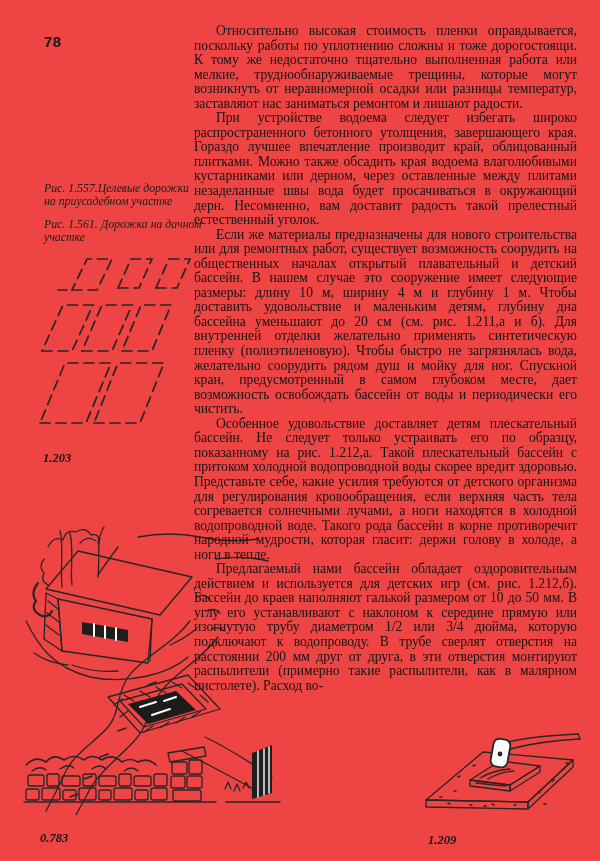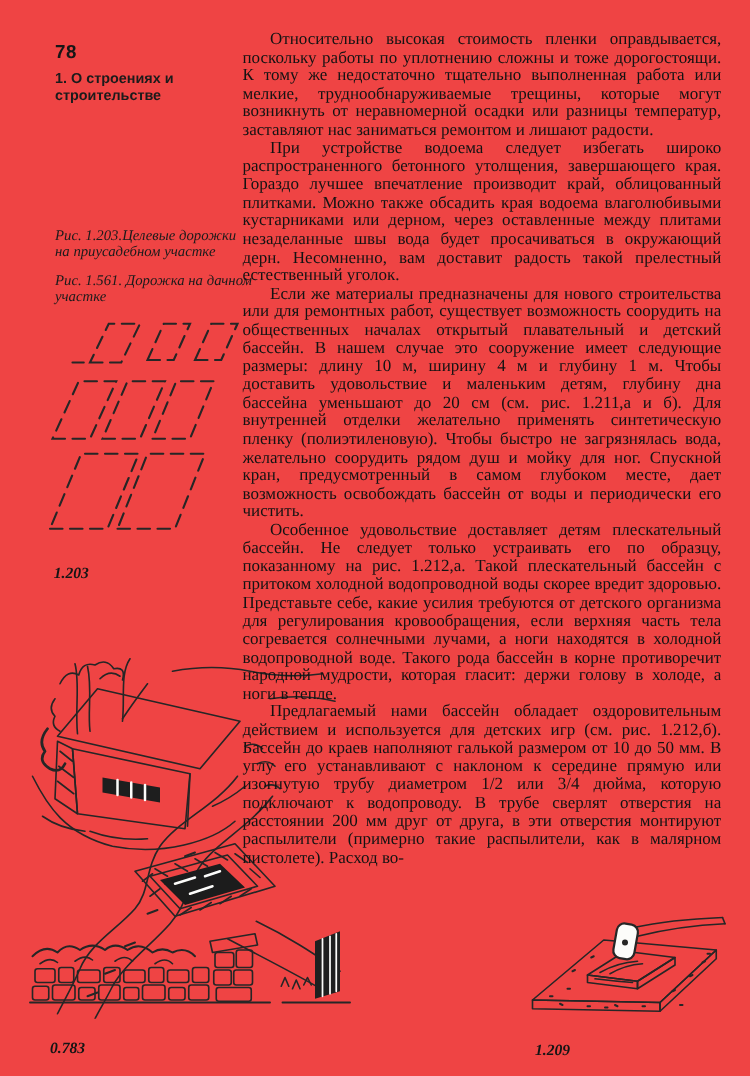--- a/index.html
+++ b/index.html
@@ -43,23 +43,22 @@
   .fig-1209{left:418px;top:733px;}
   svg{display:block;}
 </style>
 </head>
 <body>
 
 <div class="page">
 
   <div class="pagenum">78</div>
 
-  <div class="section-header">1. О строениях и строительстве</div>
 
-  <div class="caption caption-1203">Рис. 1.203.Целевые дорожки на приусадебном участке</div>
+  <div class="caption caption-1203">Рис. 1.557.Целевые дорожки на приусадебном участке</div>
   <div class="caption caption-1204">Рис. 1.561. Дорожка на дачном участке</div>
 
   <div class="fig fig-1203">
     <svg width="170" height="178" viewBox="0 0 170 178">
       <g fill="none" stroke="#262626" stroke-width="1.7" stroke-linecap="round" stroke-dasharray="10 6">
         <path d="M28,36 h9"></path>
         <polygon points="42,36 67,36 82,5 57,5"></polygon>
         <polygon points="88,34 109,34 122,5 101,5"></polygon>
         <polygon points="126,34 147,34 160,5 139,5"></polygon>
         <polygon points="12,97 42,97 63,51 33,51"></polygon>

